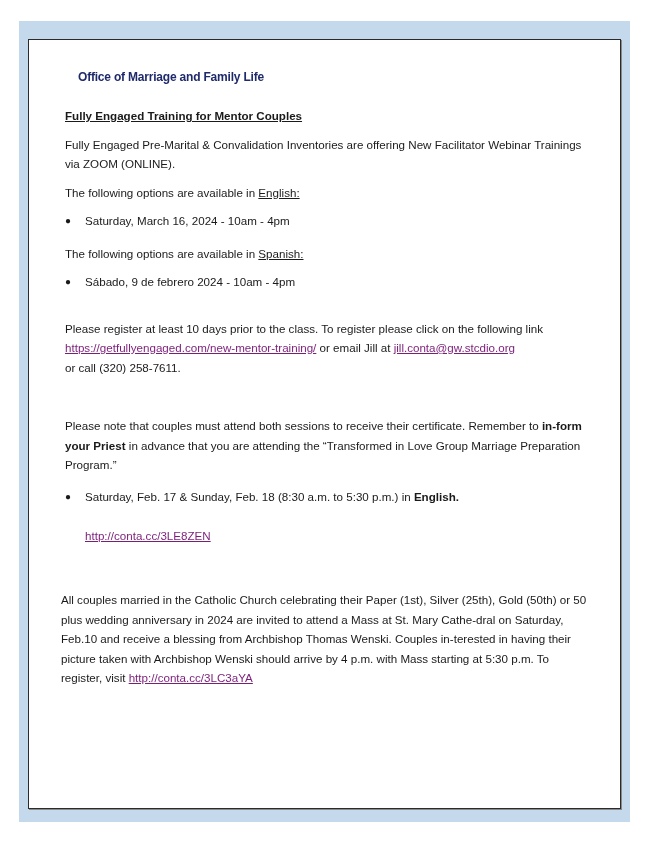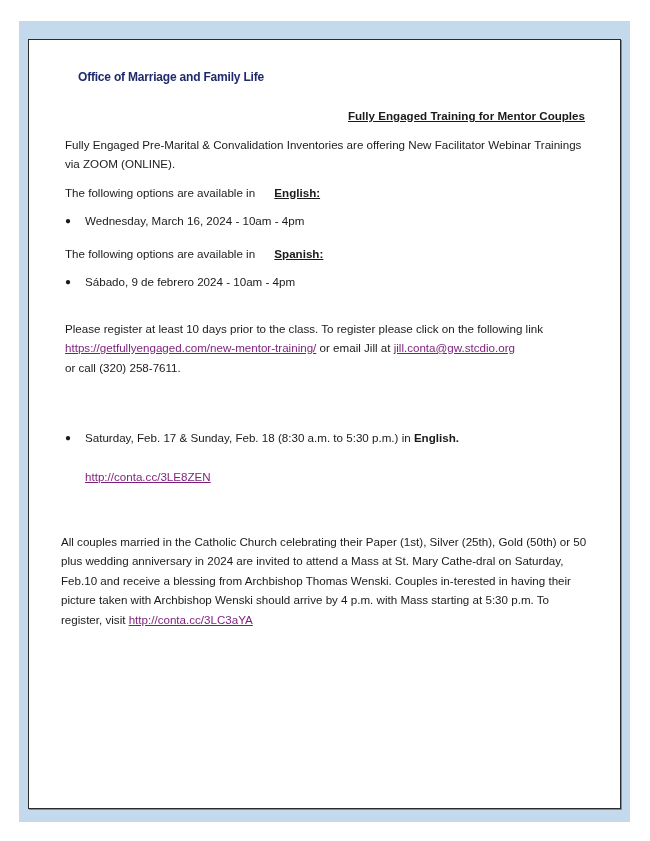--- a/index.html
+++ b/index.html
@@ -6,27 +6,27 @@
     body { width: 650px; height: 841px; position: relative; overflow: hidden;
            font-family: "Liberation Sans", "DejaVu Sans", sans-serif; color: #1a1a1a; }
     .frame { position: absolute; left: 19px; top: 21px; width: 611px; height: 801px;
              background: #c5d9ec; }
     .page { position: absolute; left: 9px; top: 18px; width: 591px; height: 768px;
             background: #ffffff; border: 1.5px solid #2b2b2b;
             box-shadow: 1px 1px 0 #8a8a8a; }
     .office-title { position: absolute; left: 29px; top: 30px; font-size: 12px; font-weight: bold;
                     color: #1f2a6b; letter-spacing: -0.2px; margin-left: 20px; }
     .content { position: absolute; left: 36px; top: 66px; width: 520px; font-size: 11.6px; line-height: 19.5px; }
-    .section-heading-u { font-weight: bold; text-decoration: underline; margin: 0 0 9px 0; text-align: right; }
+    .section-heading-u { font-weight: bold; text-decoration: underline; margin: 0 0 9px 0; }
     p { margin: 0 0 9px 0; }
     .bullet { display: flex; margin: 0 0 9px 0; }
     .bullet .dot { width: 20px; flex: 0 0 20px; font-size: 10px; line-height: 19.5px; }
     .bullet .txt { flex: 1; }
     a { color: #7b1e7a; text-decoration: underline; }
-    .bu { font-weight: bold; text-decoration: underline; margin-left: 16px; }
+    .bu { font-weight: normal; text-decoration: underline; }
     b { font-weight: bold; }
     .spacer-lg { height: 30px; }
     .spacer-md { height: 18px; }
     .wam { margin-left: -4px; width: 526px; }
   </style>
 </head>
 <body>
 
 <div class="frame">
   <div class="page">
@@ -34,39 +34,40 @@
     <div class="office-title">Office of Marriage and Family Life</div>
 
     <div class="content">
 
       <div class="section-heading-u">Fully Engaged Training for Mentor Couples</div>
       <p>Fully Engaged Pre-Marital &amp; Convalidation Inventories are offering New Facilitator Webinar Trainings via ZOOM (ONLINE).</p>
 
       <p><span>The following options are available in </span><span class="bu">English:</span></p>
       <div class="bullet">
         <span class="dot">●</span>
-        <span class="txt">Wednesday, March 16, 2024 - 10am - 4pm</span>
+        <span class="txt">Saturday, March 16, 2024 - 10am - 4pm</span>
       </div>
 
       <p style="margin-top:13px"><span>The following options are available in </span><span class="bu">Spanish:</span></p>
       <div class="bullet">
         <span class="dot">●</span>
         <span class="txt">Sábado, 9 de febrero 2024 - 10am - 4pm</span>
       </div>
 
       <div class="spacer-md"></div>
 
       <p>
         <span>Please register at least 10 days prior to the class. To register please click on the following link </span><a>https://getfullyengaged.com/new-mentor-training/</a><span> or email Jill at </span><a>jill.conta@gw.stcdio.org</a><br>
         <span>or call (320) 258-7611.</span>
       </p>
 
       <div class="spacer-lg"></div>
 
 
+      <p><span>Please note that couples must attend both sessions to receive their certificate. Remember to </span><b>in-form your Priest</b><span> in advance that you are attending the “Transformed in Love Group Marriage Preparation Program.”</span></p>
 
       <div class="bullet" style="margin-top:12px">
         <span class="dot">●</span>
         <span class="txt">
           <span>Saturday, Feb. 17 &amp; Sunday, Feb. 18 (8:30 a.m. to 5:30 p.m.) in </span><b>English.</b><br>
           <br>
           <a>http://conta.cc/3LE8ZEN</a>
         </span>
       </div>
 

